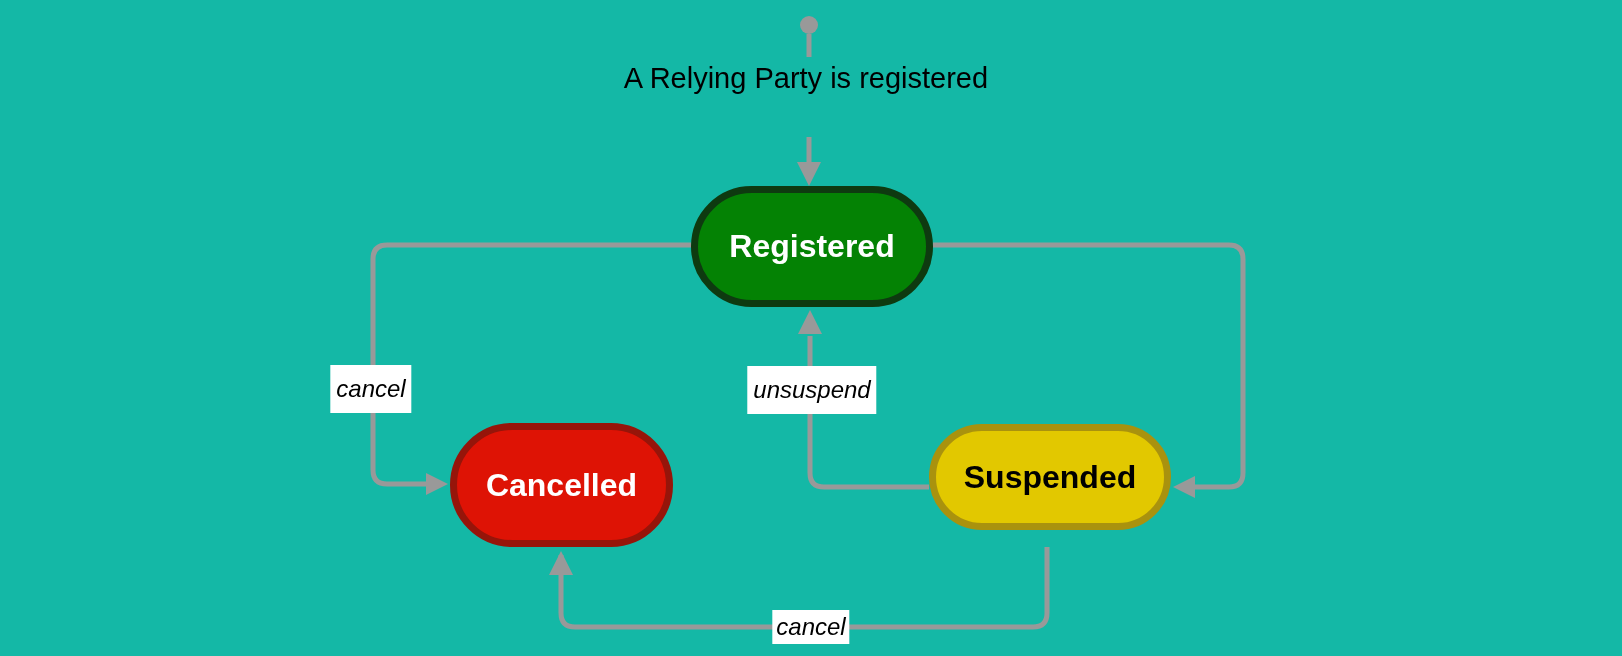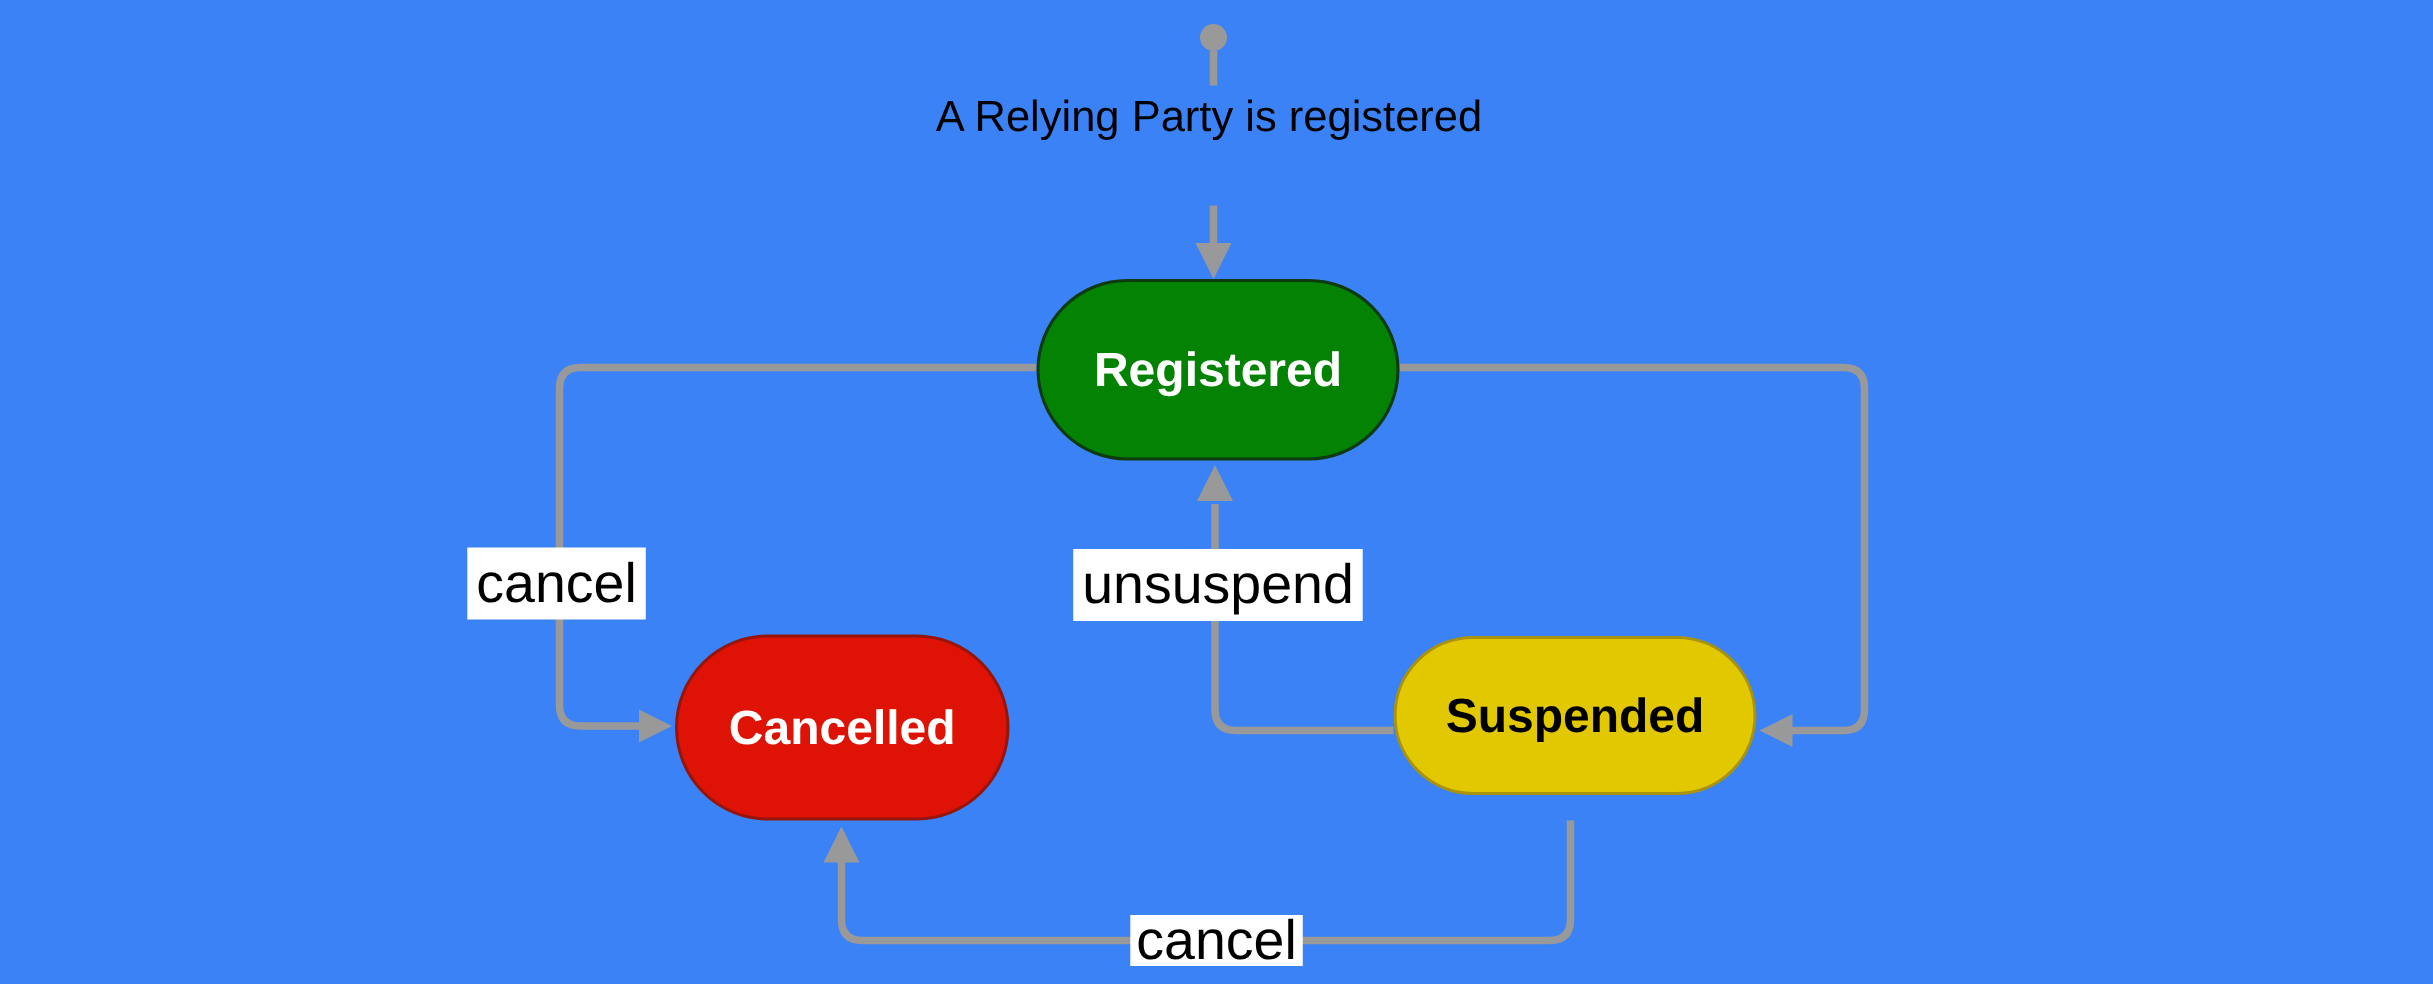--- a/index.html
+++ b/index.html
@@ -21,38 +21,39 @@
     top: 0;
     z-index: 1;
   }
   .state-node {
     position: absolute;
     z-index: 2;
     display: flex;
     align-items: center;
     justify-content: center;
     border-radius: 62px;
-    border: 2px solid #14b8a6;
+    border: 7px solid #14b8a6;
     box-sizing: border-box;
     font-size: 32px;
     font-weight: bold;
     letter-spacing: 0px;
   }
   .state-registered { left: 691px; top: 186px; width: 242px; height: 121px; }
   .state-cancelled  { left: 450px; top: 423px; width: 223px; height: 124px; }
   .state-suspended  { left: 929px; top: 424px; width: 242px; height: 106px; }
   .edge-label {
     position: absolute;
     z-index: 3;
     transform: translate(-50%, -50%);
     background: #ffffff;
     color: #000000;
-    font-size: 37px;
+    font-size: 24px;
     line-height: 30px;
     white-space: nowrap;
+    font-style: italic;
   }
   .edge-label.side { padding: 9px 6px; }
   .edge-label.flat { padding: 2px 4px; }
   .lbl-cancel-left  { left: 371px;  top: 389px; }
   .lbl-suspend      { left: 1250px; top: 389px; }
   .lbl-unsuspend    { left: 812px;  top: 390px; }
   .lbl-cancel-bottom{ left: 811px;  top: 627px; }
   .start-caption {
     position: absolute;
     z-index: 3;
@@ -63,21 +64,21 @@
     color: #000000;
     font-size: 29px;
     line-height: 38px;
     white-space: nowrap;
   }
   .start-caption span { display: block; }
 </style>
 </head>
 <body>
 
-<div class="canvas" style="background: #3b82f6;">
+<div class="canvas" style="background: #14b8a6;">
 
   <svg class="edge-layer" width="1622" height="656" viewBox="0 0 1622 656">
 
     <circle class="start-dot" cx="809" cy="25" r="9" fill="#999999"></circle>
 
     <path class="edge-line" d="M 809 34 L 809 57" fill="none" stroke="#999999" stroke-width="5"></path>
 
     <path class="edge-line" d="M 809 137 L 809 164" fill="none" stroke="#999999" stroke-width="5"></path>
     <polygon class="edge-arrow" points="797,162 821,162 809,186" fill="#999999"></polygon>
 

